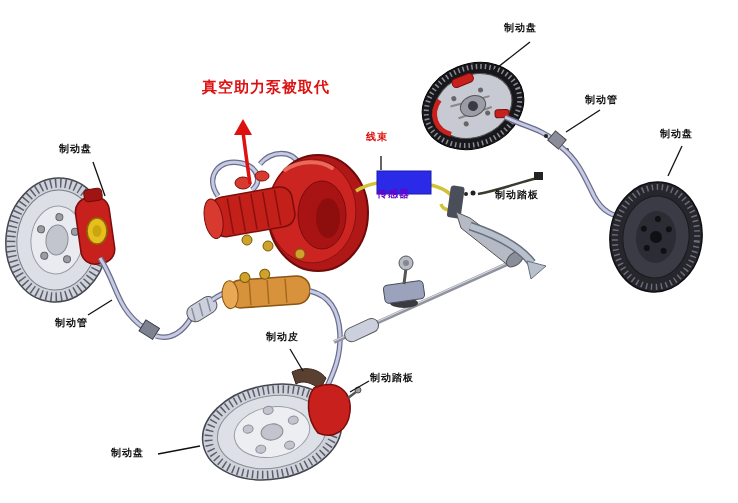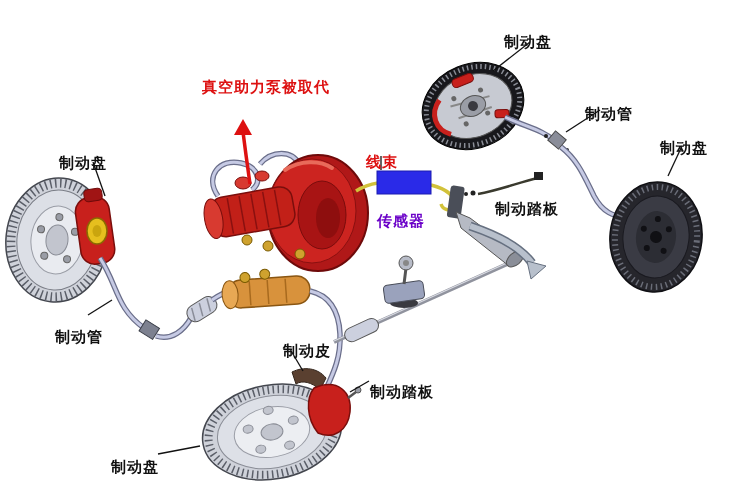--- a/index.html
+++ b/index.html
@@ -9,25 +9,24 @@
     height: 503px;
     background: #ffffff;
     overflow: hidden;
     font-family: "Liberation Sans", sans-serif;
     border-bottom: 1px solid #b7b7b7;
   }
   .art { position:absolute; left:0; top:0; }
   .lbl {
     position: absolute;
     font-weight: bold;
-    font-size: 15px;
+    font-size: 10px;
     color: #111111;
     white-space: nowrap;
     letter-spacing: 1px;
-    margin-top: 12px;
   }
   .lbl.red    { color: #dd1111; }
   .lbl.purple { color: #6a00c8; }
   .annotation {
     position: absolute;
     left: 190px; top: 76px; width: 152px;
     text-align: center;
     color: #dd1111;
     font-weight: bold;
     font-size: 15px;
@@ -245,20 +244,20 @@
 
   <div class="annotation">
     <div>真空助力泵被取代</div>
   </div>
 
   <div class="lbl" style="left:504px; top:21px;">制动盘</div>
   <div class="lbl" style="left:585px; top:93px;">制动管</div>
   <div class="lbl" style="left:660px; top:127px;">制动盘</div>
   <div class="lbl" style="left:59px;  top:142px;">制动盘</div>
   <div class="lbl" style="left:55px;  top:316px;">制动管</div>
-  <div class="lbl" style="left:283px; top:330px;">制动皮</div>
+  <div class="lbl" style="left:266px; top:330px;">制动皮</div>
   <div class="lbl" style="left:370px; top:371px;">制动踏板</div>
   <div class="lbl" style="left:111px; top:446px;">制动盘</div>
   <div class="lbl" style="left:495px; top:188px;">制动踏板</div>
-  <div class="lbl purple" style="left:377px; top:200px;">传感器</div>
-  <div class="lbl red" style="left:366px; top:141px;">线束</div>
+  <div class="lbl purple" style="left:377px; top:187px;">传感器</div>
+  <div class="lbl red" style="left:366px; top:130px;">线束</div>
 
 </div>
 
 </body></html>

